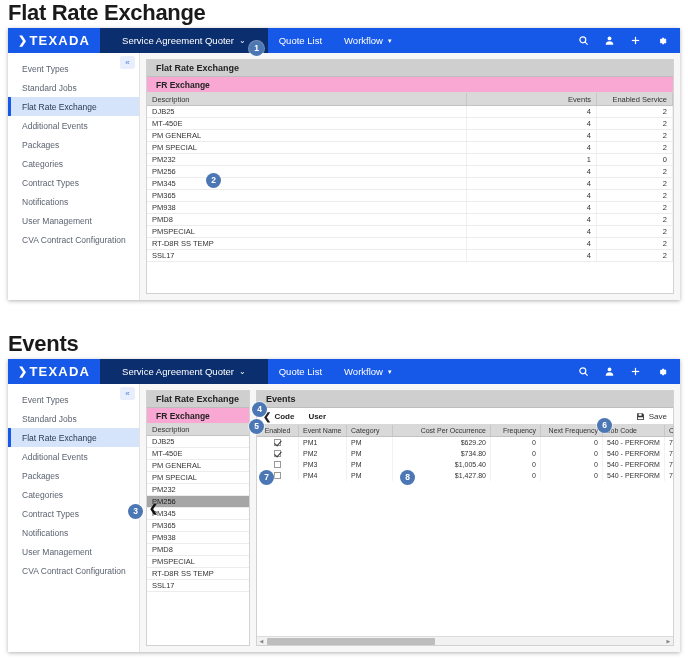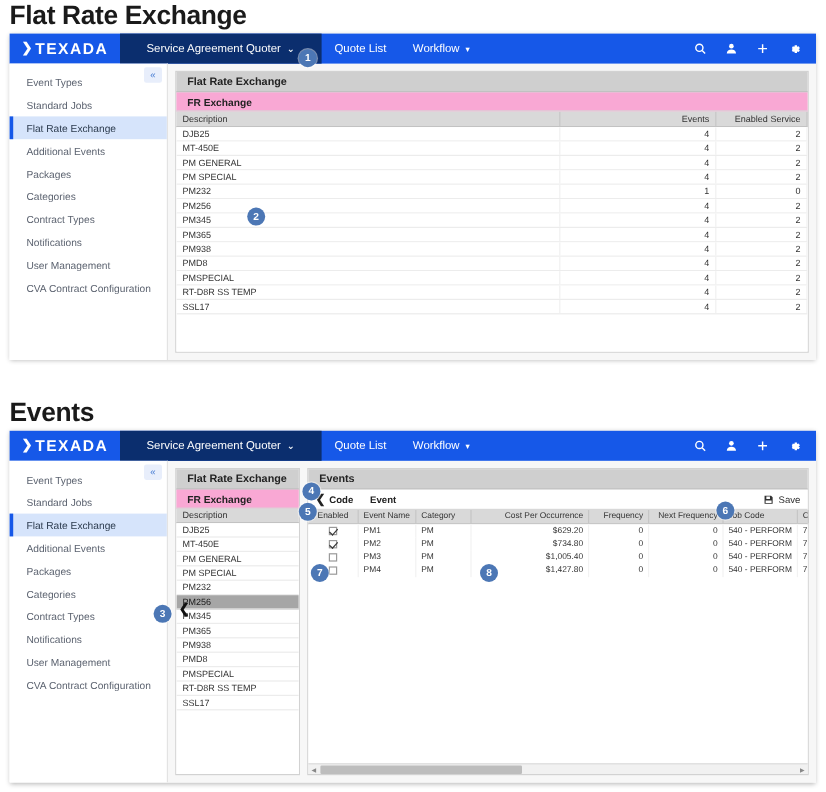--- a/index.html
+++ b/index.html
@@ -691,21 +691,21 @@
         <div class="panel" id="events-panel">
           <div class="panel-title">
             <span>Events</span>
           </div>
           <div class="ev-toolbar">
             <div class="backbtn">
               <span class="chv">❮</span>
               <span>Code</span>
             </div>
             <div class="ev-tab">
-              <span>Event</span>
+              <span>User</span>
             </div>
             <div class="savebtn">
               <span>
                 <svg width="9" height="9" viewBox="0 0 24 24" fill="#333">
                     <path d="M3 3h14.5L21 6.5V21H3V3zm4 1.6v5.6h8V4.6H7zm-1.6 9.2V19h13.2v-5.2H5.4z"></path>
                   </svg>
               </span>
               <span>Save</span>
             </div>
           </div>

